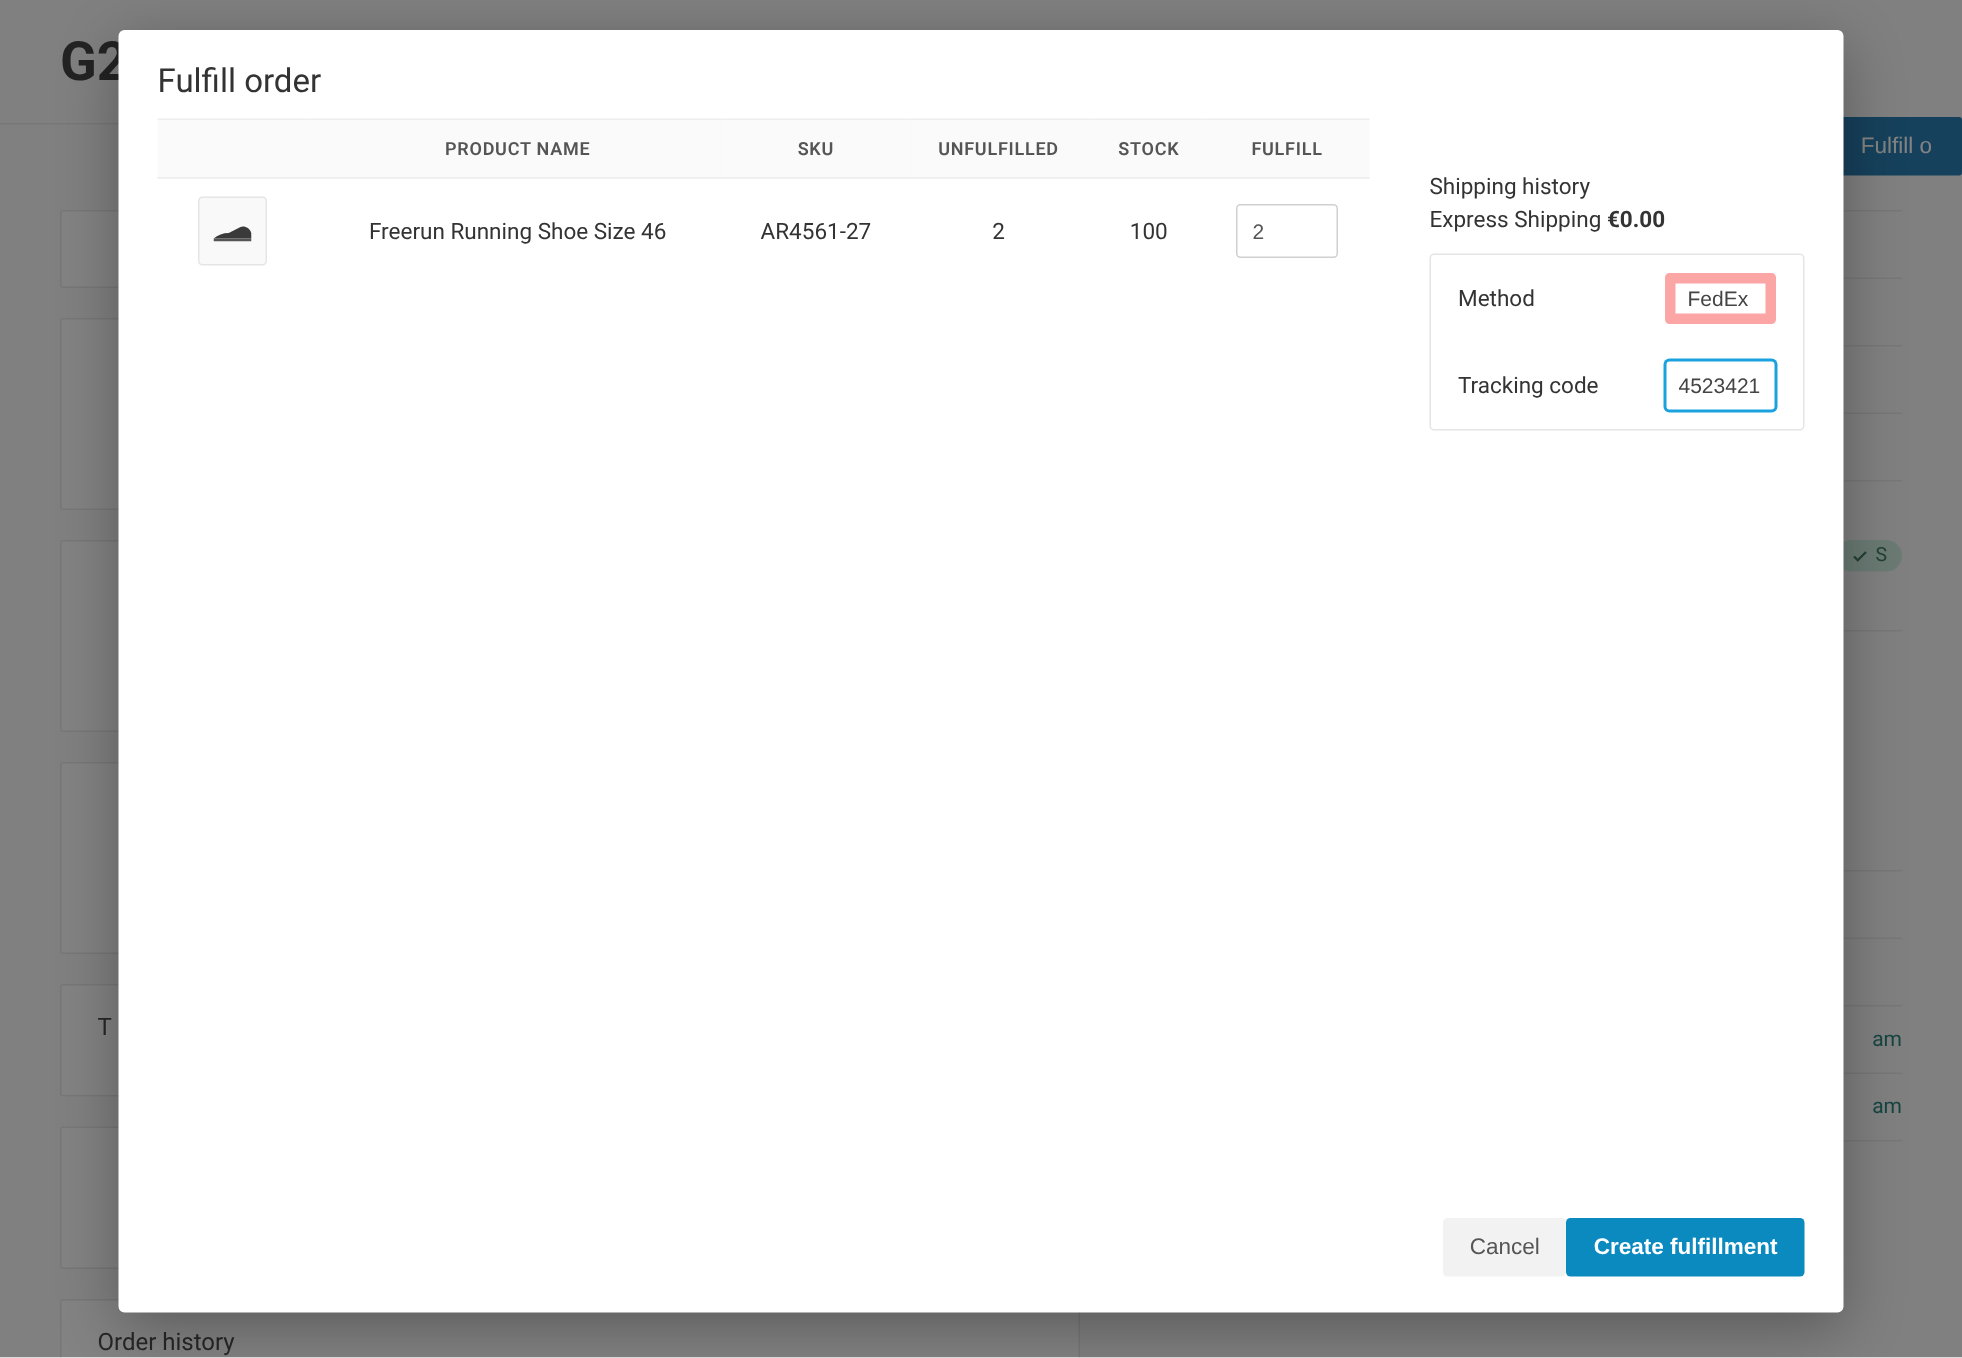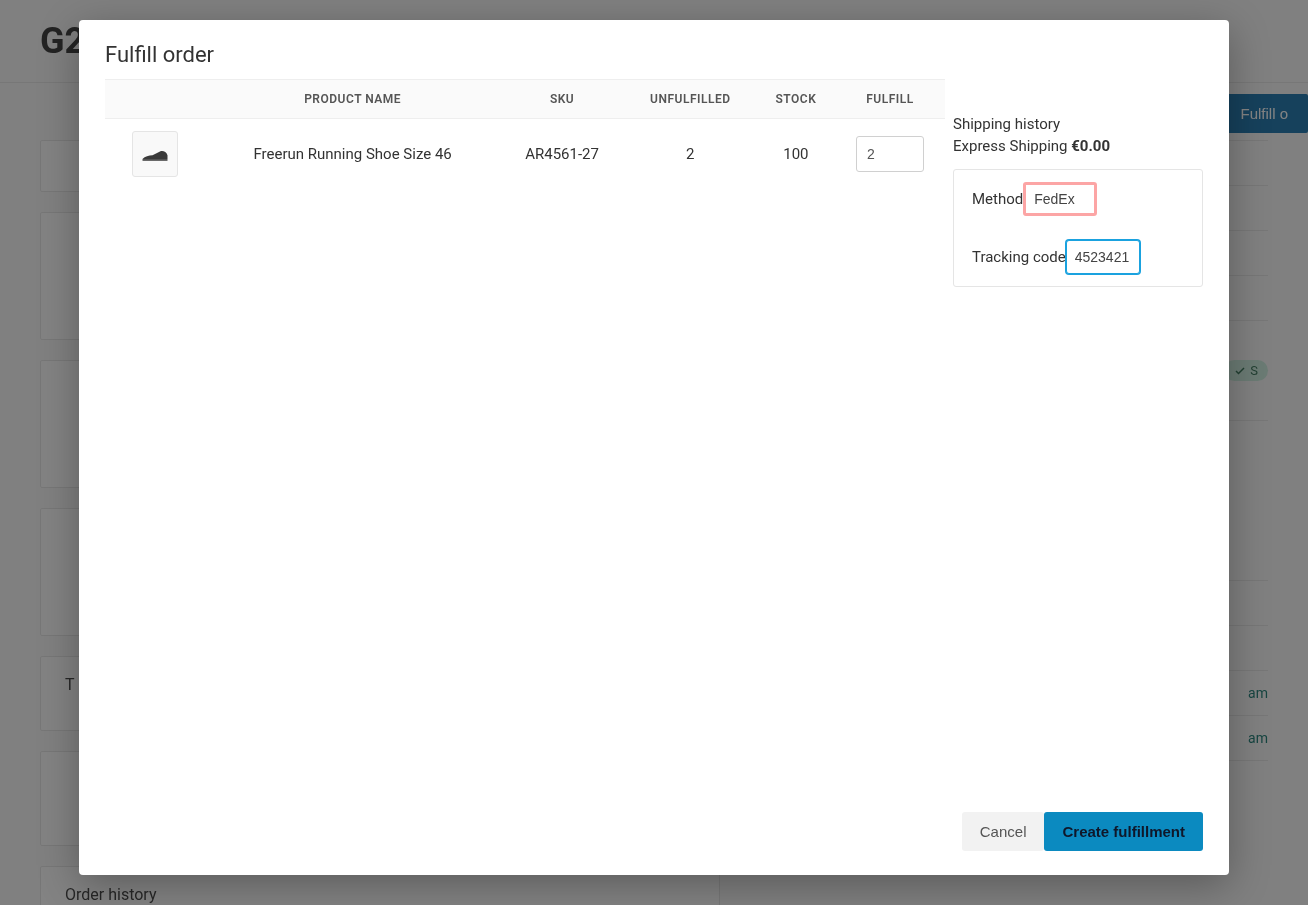--- a/index.html
+++ b/index.html
@@ -26,21 +26,21 @@
     padding: 0 40px;
   }
   .bg-title {
     font-size: 36px;
     font-weight: 700;
     color: #2a2a2a;
   }
   .bg-fulfill-btn {
     position: absolute;
     right: 0;
-    top: 94px;
+    top: 78px;
     background: #0f6ea8;
     color: #fff;
     border: none;
     padding: 11px 20px;
     font-size: 15px;
     border-radius: 2px;
   }
   .bg-left-col {
     position: absolute;
     left: 40px;
@@ -116,21 +116,21 @@
   .modal-title {
     font-size: 22px;
     font-weight: 400;
     color: #333;
     padding: 22px 26px 12px 26px;
   }
   .modal-body {
     flex: 1;
     display: flex;
     padding: 0 26px;
-    gap: 8px;
+    gap: 40px;
   }
   .modal-left {
     flex: 1;
   }
   .modal-right {
     width: 250px;
     padding-top: 36px;
   }
 
   
@@ -200,31 +200,31 @@
   .details-header {
     padding: 14px 18px;
     border-bottom: 1px solid #e5e5e5;
     font-size: 15px;
     color: #333;
     line-height: 1.5;
   }
   .details-row {
     display: flex;
     align-items: center;
-    justify-content: flex-start;
+    justify-content: space-between;
     padding: 12px 18px;
   }
   .details-row-label {
     font-size: 15px;
     color: #333;
   }
   .details-input {
     width: 74px;
     height: 34px;
-    border: 3px solid #fca5a5;
+    border: 7px solid #fca5a5;
     border-radius: 3px;
     padding: 0 8px;
     font-size: 14px;
     color: #444;
   }
   .details-input.focused {
     border: 1px solid #1aa2df;
     box-shadow: 0 0 0 1px #1aa2df;
     outline: none;
   }
@@ -243,21 +243,21 @@
     font-weight: 600;
     cursor: pointer;
   }
   .btn-cancel {
     background: #f2f2f2;
     color: #555;
     font-weight: 400;
   }
   .btn-primary {
     background: #0b8ac0;
-    color: #0f172a;
+    color: #ffffff;
   }
 </style>
 </head>
 <body>
 
 <div class="bg-page">
   <div class="bg-header-area">
     <div class="bg-title">G2</div>
   </div>
   <button class="bg-fulfill-btn">Fulfill o</button>

